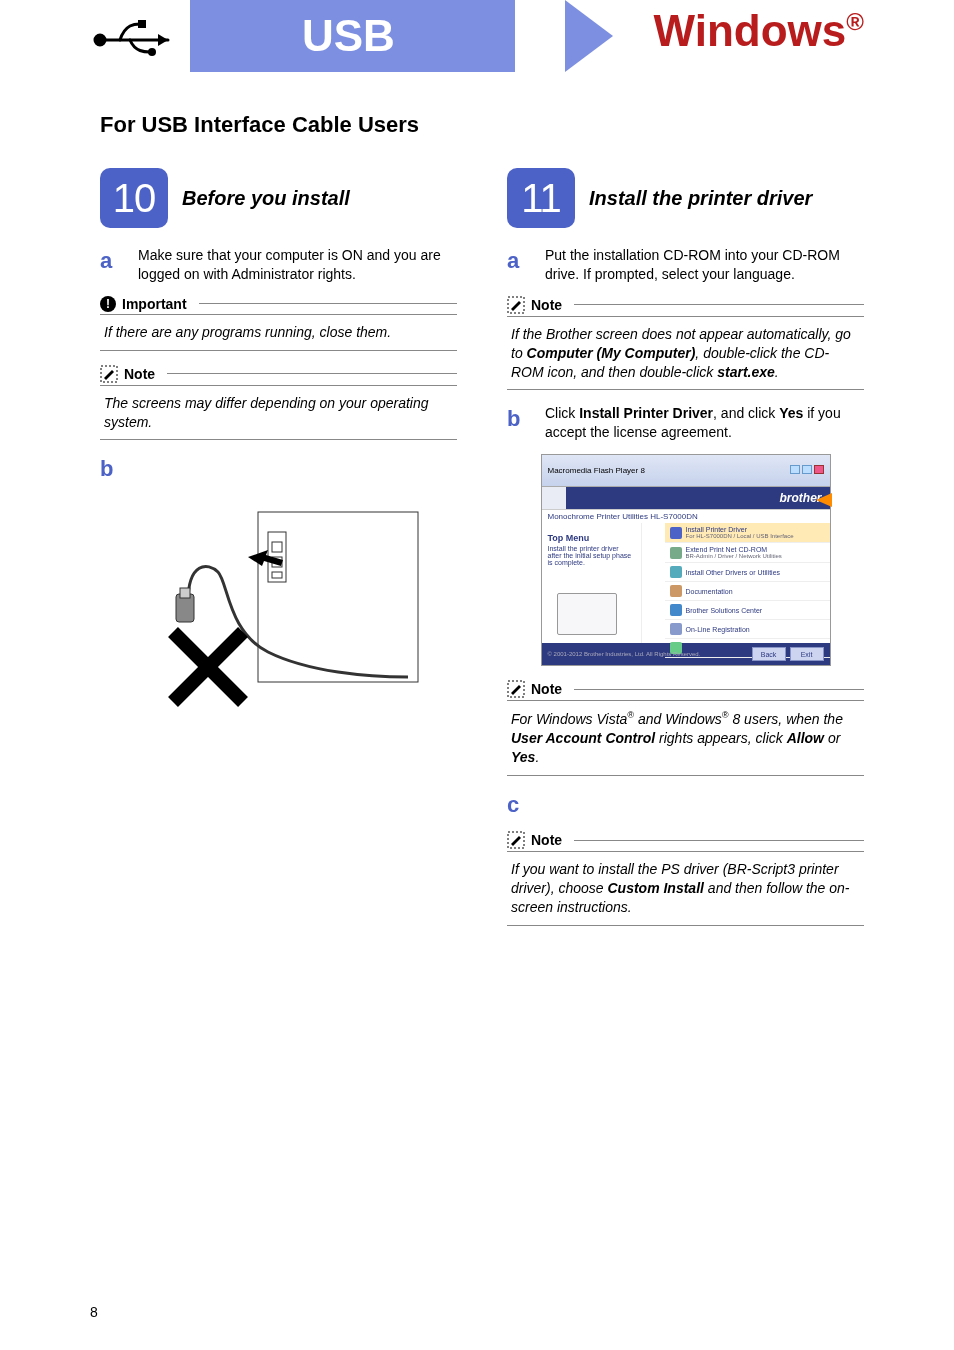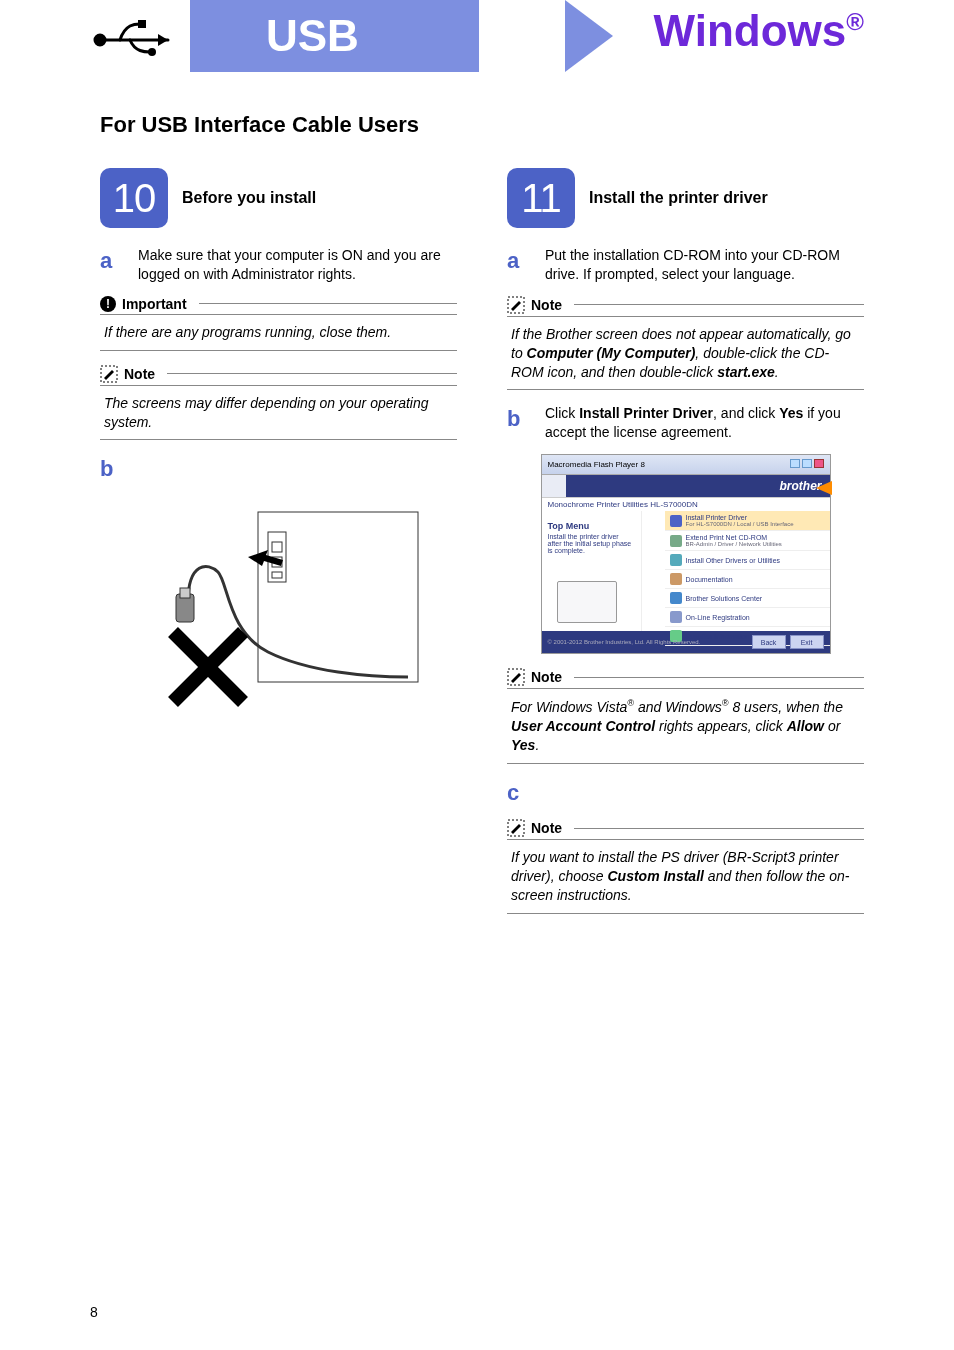--- a/index.html
+++ b/index.html
@@ -15,21 +15,21 @@
     display: flex;
     height: 72px;
     align-items: stretch;
     position: relative;
   }
   .usb-block {
     display: flex;
     align-items: center;
     background: #7d8fe0;
     height: 72px;
-    padding-left: 56px;
+    padding-left: 92px;
     padding-right: 120px;
     margin-left: 190px;
     position: relative;
   }
   .usb-icon-wrap {
     position: absolute;
     left: 90px; top: 10px;
     width: 90px; height: 50px;
   }
   .usb-label {
@@ -46,21 +46,21 @@
   }
   .arrow {
     width: 0; height: 0;
     border-top: 36px solid transparent;
     border-bottom: 36px solid transparent;
     border-left: 48px solid #7d8fe0;
   }
   .windows-label {
     position: absolute;
     right: 90px; top: 6px;
-    color: #6d28d9;
+    color: #b91c1c;
     font-size: 44px;
     font-weight: bold;
   }
   .windows-label sup { font-size: 24px; vertical-align: super; }
   .page-title {
     font-size: 22px;
     font-weight: bold;
     margin: 40px 0 30px 100px;
   }
   .columns {
@@ -81,22 +81,23 @@
     font-weight: normal;
     font-size: 40px;
     width: 68px; height: 60px;
     border-radius: 10px;
     display: flex;
     align-items: center;
     justify-content: center;
     letter-spacing: -1px;
   }
   .step-title {
-    font-size: 16px;
-    font-weight: bold;
+    font-size: 20px;
+    font-weight: bold;
+    font-style: italic;
   }
   .sub {
     display: flex;
     gap: 14px;
     margin: 10px 0 12px 0;
     font-size: 14px;
     line-height: 1.35;
   }
   .sub-letter {
     color: #4c62c6;
@@ -146,21 +147,21 @@
   }
   .screenshot {
     width: 290px;
     margin: 12px auto 14px auto;
     border: 1px solid #999;
     background: #e9ecf5;
     font-size: 8px;
   }
   .ss-title {
     background: linear-gradient(#dfe6f5, #c6d2ec);
-    padding: 4px 6px;
+    padding: 10px 6px;
     display:flex; justify-content:space-between; align-items:center;
     border-bottom:1px solid #aaa;
   }
   .ss-title .wbtns span {
     display:inline-block; width:10px; height:9px; margin-left:2px;
     background:#e58; border:1px solid #933;
   }
   .ss-title .wbtns span:first-child{ background:#bdf; border-color:#69c;}
   .ss-title .wbtns span:nth-child(2){ background:#bdf; border-color:#69c;}
   .ss-brand {

